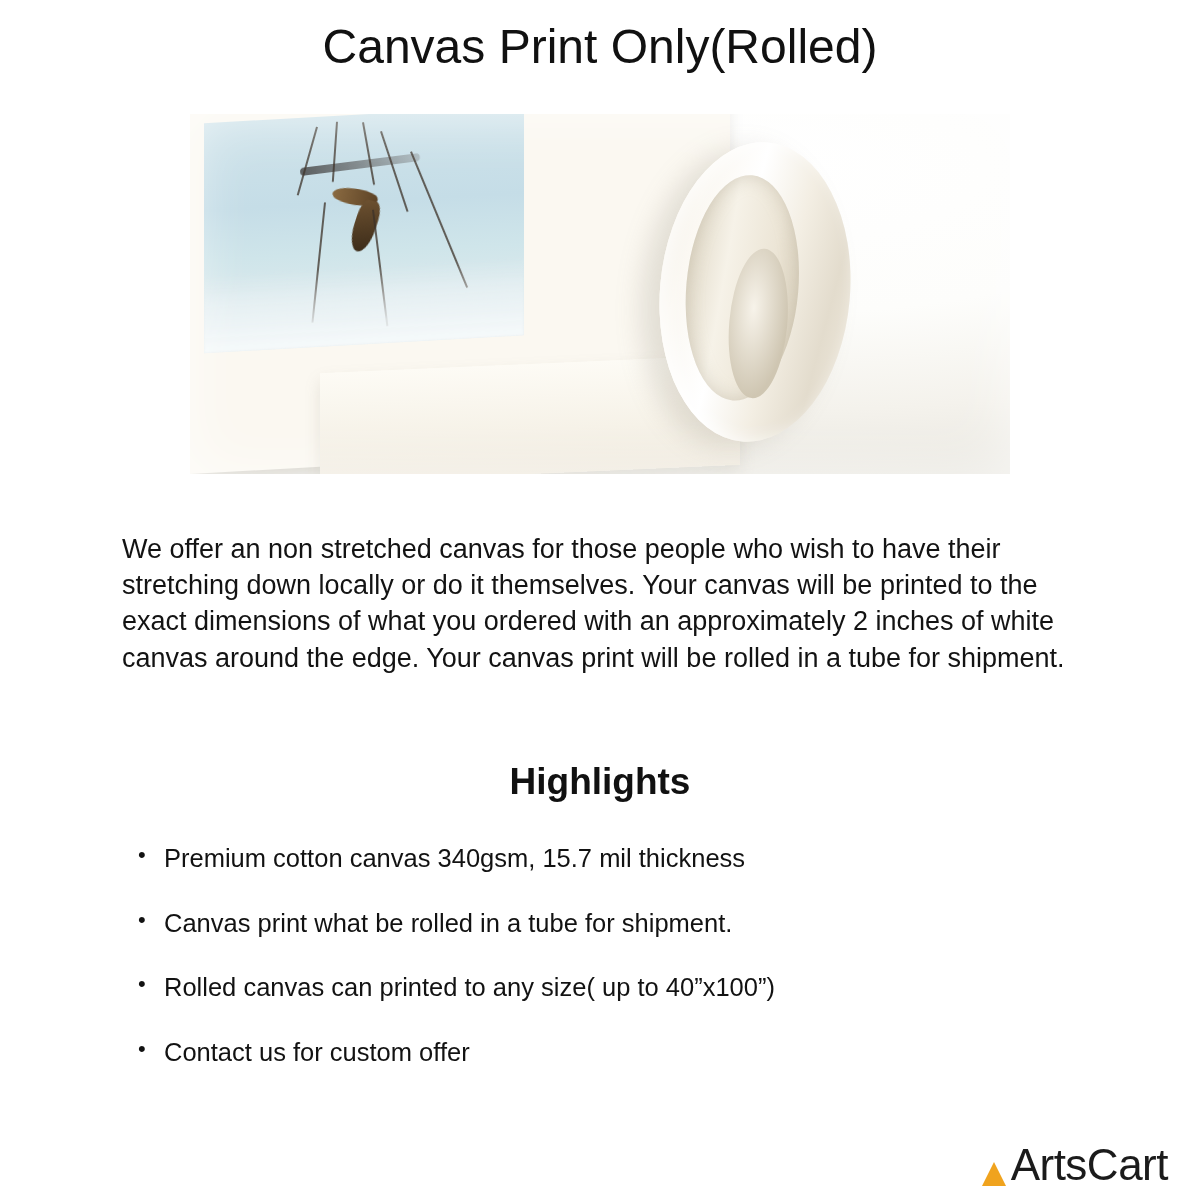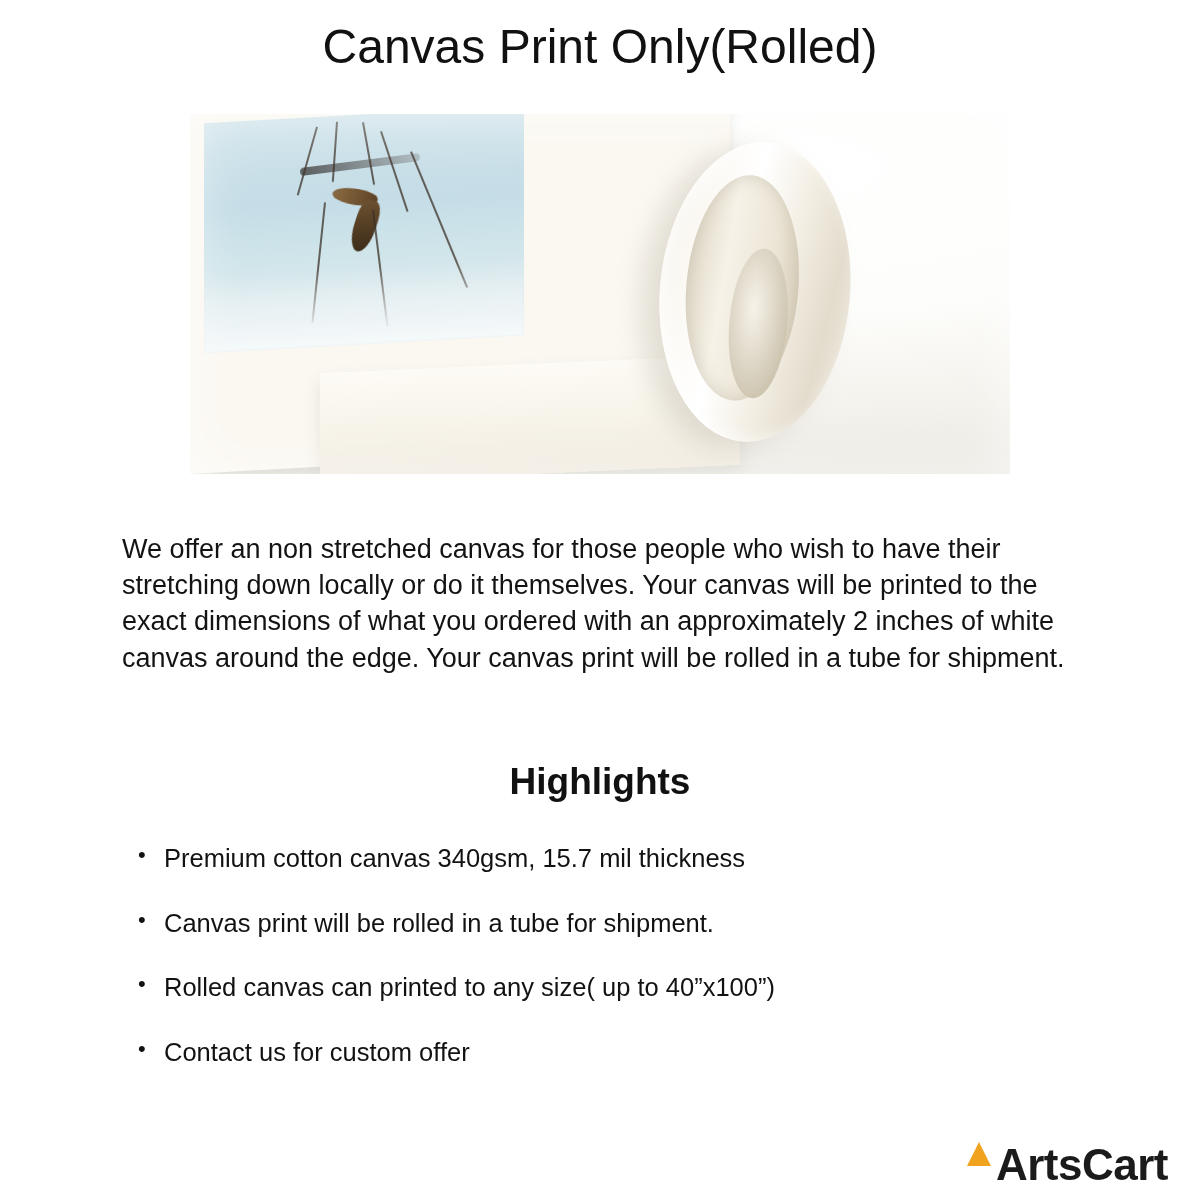--- a/index.html
+++ b/index.html
@@ -239,25 +239,25 @@
     font-size: 22px;
     color: #121212;
   }
 
   
   .logo {
     position: absolute;
     right: 32px;
     bottom: 28px;
     font-size: 44px;
-    font-weight: bold;
+    font-weight: normal;
     letter-spacing: -0.5px;
     color: #1b1b1b;
     display: flex;
-    align-items: flex-start;
+    align-items: flex-end;
   }
   .logo .mark {
     position: relative;
     display: inline-block;
     width: 30px;
     height: 30px;
     margin-right: 2px;
   }
   .logo .mark:after {
     content: "";
@@ -308,21 +308,21 @@
 
     <div class="photo-vignette"></div>
   </div>
 
   <p class="body-copy">We offer an non stretched canvas for those people who wish to have their stretching down locally or do it themselves. Your canvas will be printed to the exact dimensions of what you ordered with an approximately 2 inches of white canvas around the edge. Your canvas print will be rolled in a tube for shipment.</p>
 
   <h2 class="highlights-title">Highlights</h2>
 
   <ul class="bullets">
     <li>Premium cotton canvas 340gsm, 15.7 mil thickness</li>
-    <li>Canvas print will be rolled in a tube for shipment.</li>
+    <li>Canvas print what be rolled in a tube for shipment.</li>
     <li>Rolled canvas can printed to any size( up to 40”x100”)</li>
     <li>Contact us for custom offer</li>
   </ul>
 
   <div class="logo">
     <span class="mark"></span>
     <span>ArtsCart</span>
   </div>
 
 </div>

